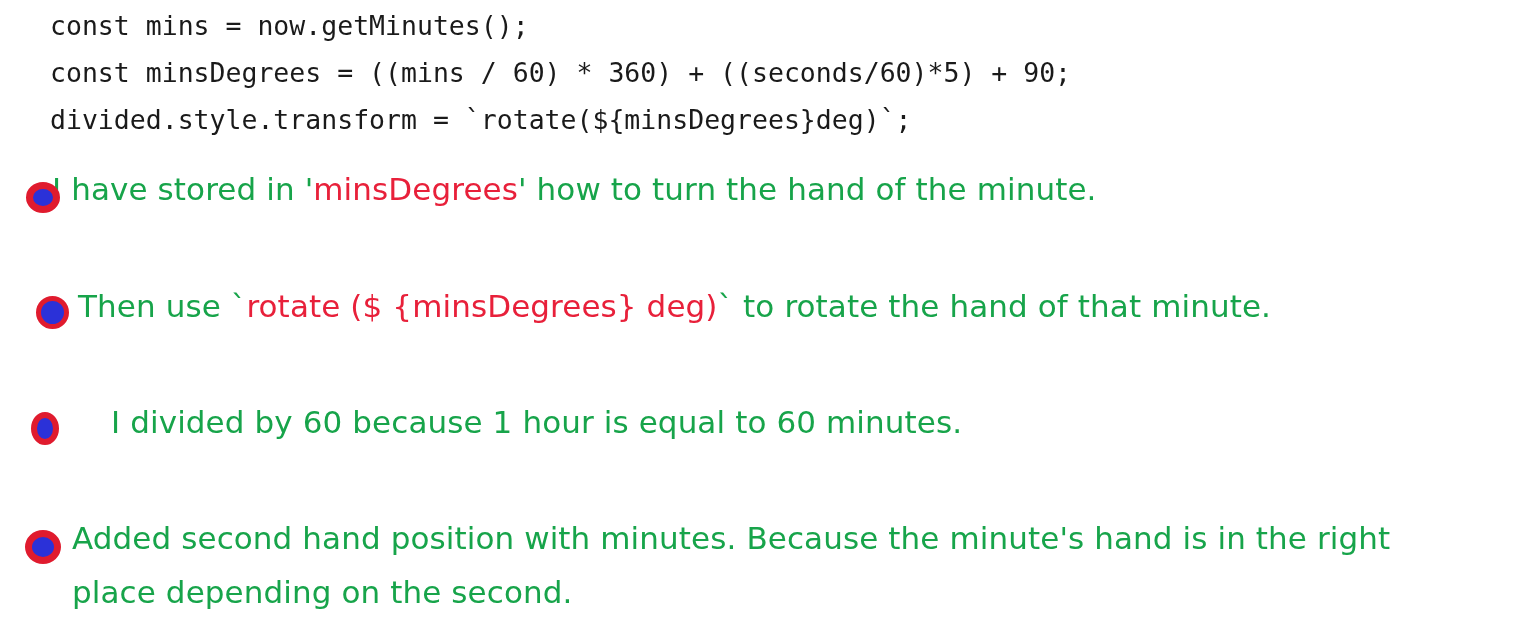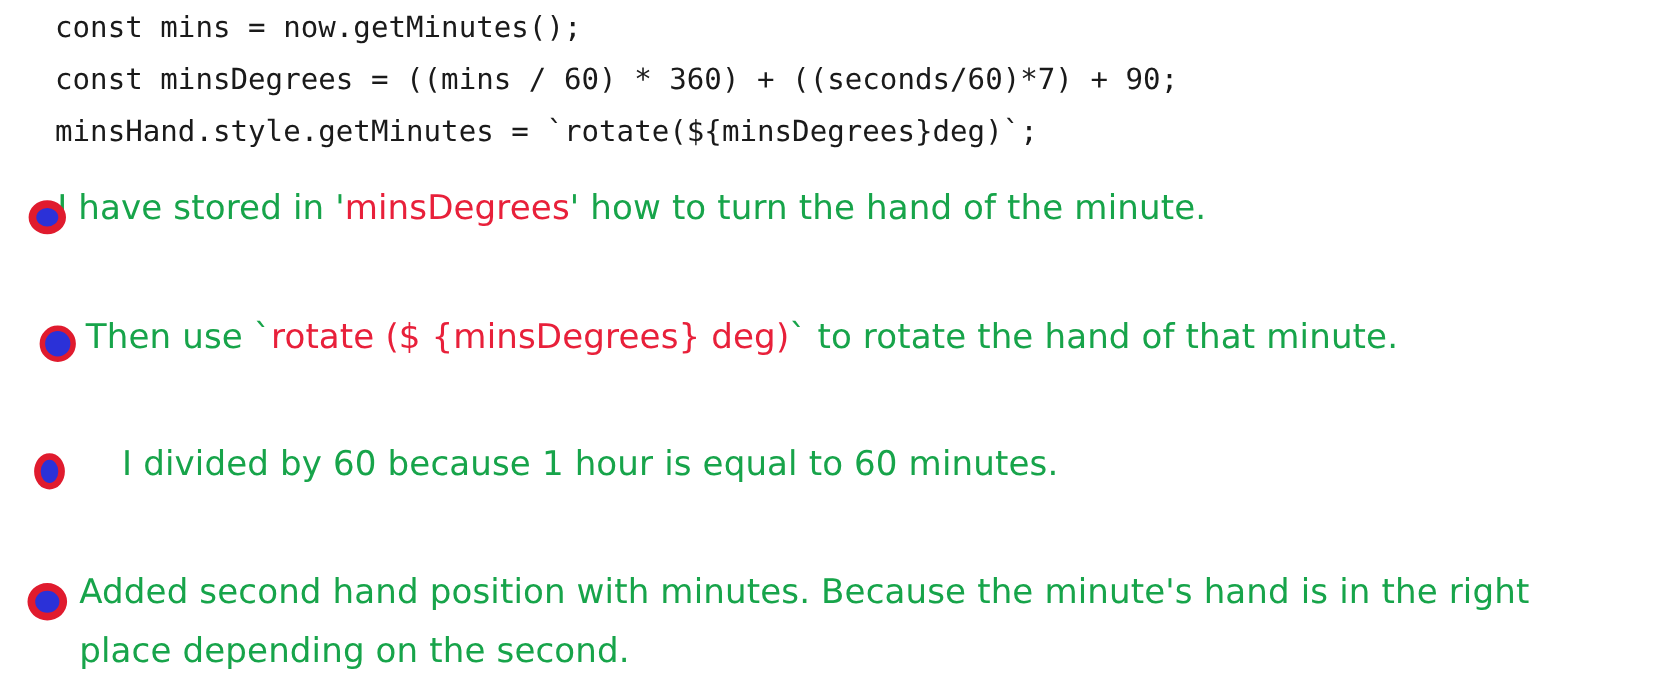--- a/index.html
+++ b/index.html
@@ -104,22 +104,22 @@
     max-width: 1340px;
   }
 </style>
 </head>
 <body>
 
 <div id="page">
 
   <div class="code-block">
     <div class="code-line">const mins = now.getMinutes();</div>
-    <div class="code-line">const minsDegrees = ((mins / 60) * 360) + ((seconds/60)*7) + 90;</div>
-    <div class="code-line">minsHand.style.getMinutes = `rotate(${minsDegrees}deg)`;</div>
+    <div class="code-line">const minsDegrees = ((mins / 60) * 360) + ((seconds/60)*5) + 90;</div>
+    <div class="code-line">divided.style.transform = `rotate(${minsDegrees}deg)`;</div>
   </div>
 
   <div class="bullet-list">
 
     <div class="bullet-item b1">
       <span class="bullet-marker m1"></span>
       <span class="bullet-text"><span>I have stored in '</span><span class="code-inline">minsDegrees</span><span>' how to turn the hand of the minute.</span></span>
     </div>
 
     <div class="bullet-item b2">

